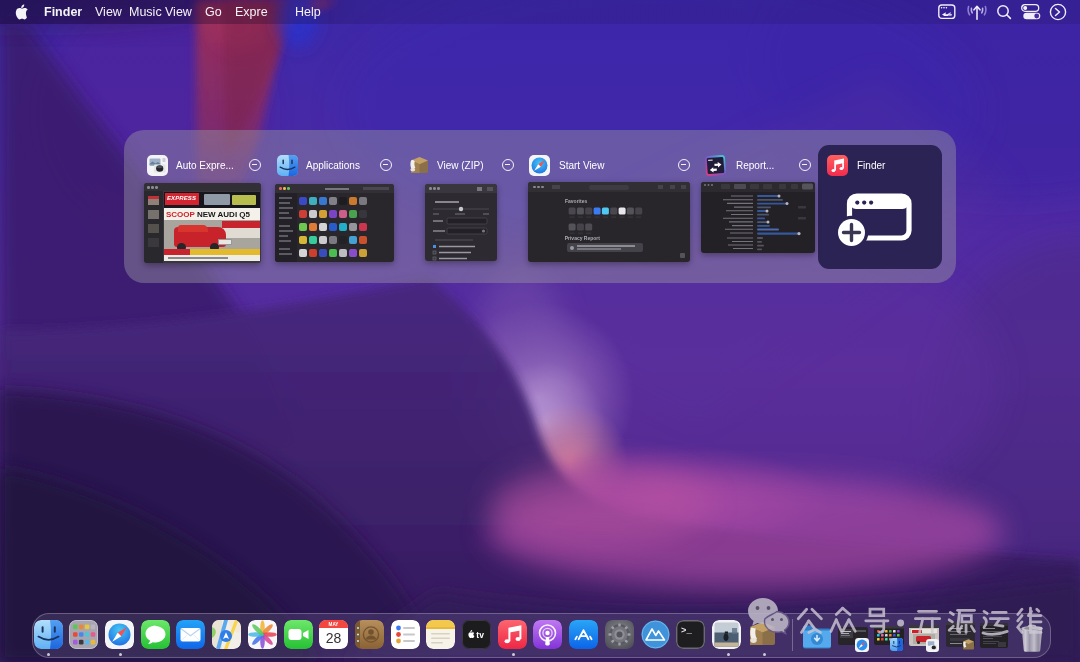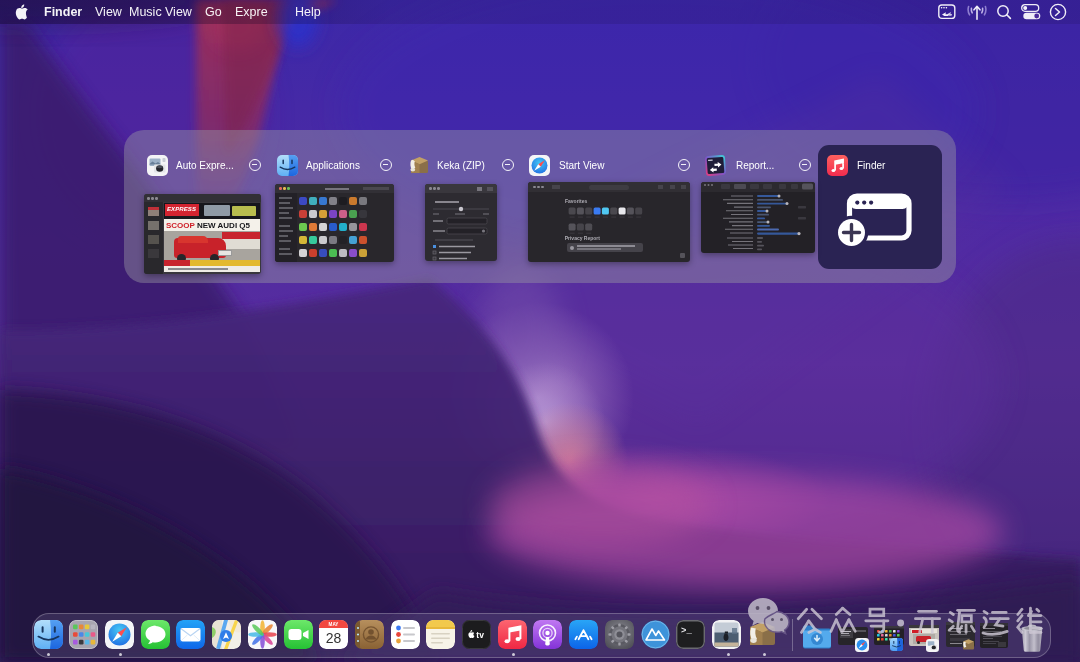--- a/index.html
+++ b/index.html
@@ -199,21 +199,21 @@
           <stop offset="1" stop-color="#f22c4e"></stop>
         </linearGradient>
       </defs>
 <rect width="21" height="21" rx="5" fill="url(#mug)"></rect>
 <path d="M8.1,15.4 V6.2 L16.1,4.6 V13.6 M8.1,6.2 L8.1,9 L16.1,7.4 L16.1,4.6" fill="none" stroke="#fff" stroke-width="1.7"></path>
 <ellipse cx="6.4" cy="15.4" rx="1.9" ry="1.5" fill="#fff"></ellipse>
 <ellipse cx="14.4" cy="13.6" rx="1.9" ry="1.5" fill="#fff"></ellipse>
 <path d="M8.1,6.4 L16.1,4.7 L16.1,7.6 L8.1,9.3 Z" fill="#fff"></path>
 </svg>
 
-<div class="thumb" style="left:144px;top:194px;width:117px;height:80px;background:#39373d">
+<div class="thumb" style="left:144px;top:183px;width:117px;height:80px;background:#39373d">
 <div class="abs" style="left:0;top:0;width:117px;height:8px;background:#323036"></div>
 <div class="abs" style="left:3px;top:3px;width:2.5px;height:2.5px;border-radius:50%;background:#8a8890"></div>
 <div class="abs" style="left:7px;top:3px;width:2.5px;height:2.5px;border-radius:50%;background:#8a8890"></div>
 <div class="abs" style="left:11px;top:3px;width:2.5px;height:2.5px;border-radius:50%;background:#8a8890"></div>
 <div class="abs" style="left:0;top:8px;width:19px;height:72px;background:#29282c"></div>
 <div class="abs" style="left:4px;top:13px;width:11px;height:9px;background:#8f8078"></div>
 <div class="abs" style="left:4px;top:13px;width:11px;height:3px;background:#c03038"></div>
 <div class="abs" style="left:4px;top:27px;width:11px;height:9px;background:#76716c"></div>
 <div class="abs" style="left:4px;top:41px;width:11px;height:9px;background:#55524e"></div>
 <div class="abs" style="left:4px;top:55px;width:11px;height:9px;background:#3a383c"></div>
@@ -436,21 +436,21 @@
 <rect x="56" y="55" width="6" height="2" rx="0.8" fill="#55535b"></rect>
 <rect x="56" y="59" width="5" height="1.8" rx="0.8" fill="#55535b"></rect>
 <rect x="56" y="62.7" width="7" height="1.8" rx="0.8" fill="#55535b"></rect>
 <rect x="56" y="66.4" width="5" height="1.8" rx="0.8" fill="#55535b"></rect>
 </g>
 </svg>
 </div>
 
 <div class="applabel" style="left:176px;">Auto Expre...</div>
 <div class="applabel" style="left:306px;">Applications</div>
-<div class="applabel" style="left:437px;">Keka (ZIP)</div>
+<div class="applabel" style="left:437px;">View (ZIP)</div>
 <div class="applabel" style="left:559px;">Start View</div>
 <div class="applabel" style="left:736px;">Report...</div>
 <div class="applabel" style="left:857px;">Finder</div>
 <div class="minus" style="left:249px;"></div>
 <div class="minus" style="left:380px;"></div>
 <div class="minus" style="left:502px;"></div>
 <div class="minus" style="left:677.5px;"></div>
 <div class="minus" style="left:799px;"></div>
 
 <svg class="abs" style="left:833px;top:192px" width="82" height="58" viewBox="0 0 82 58">

